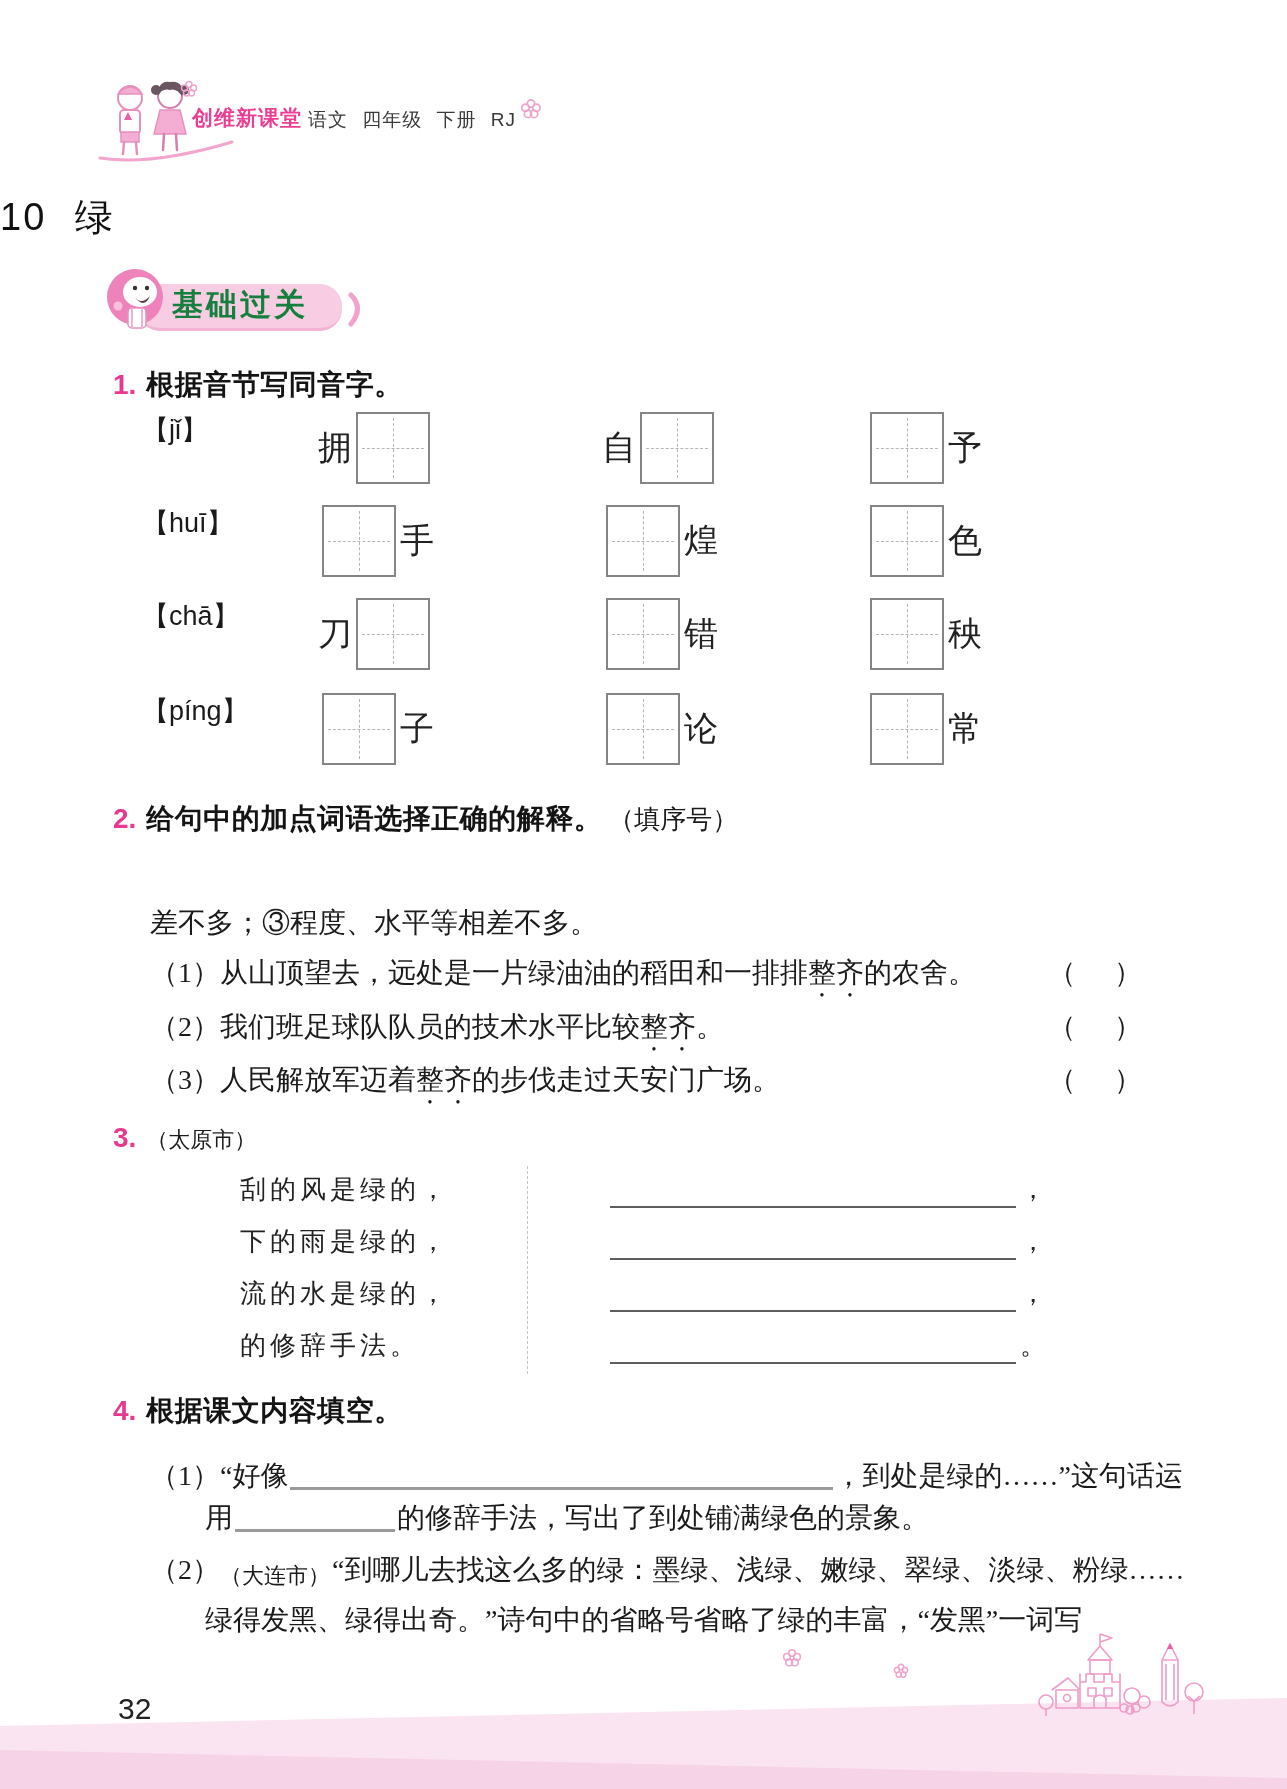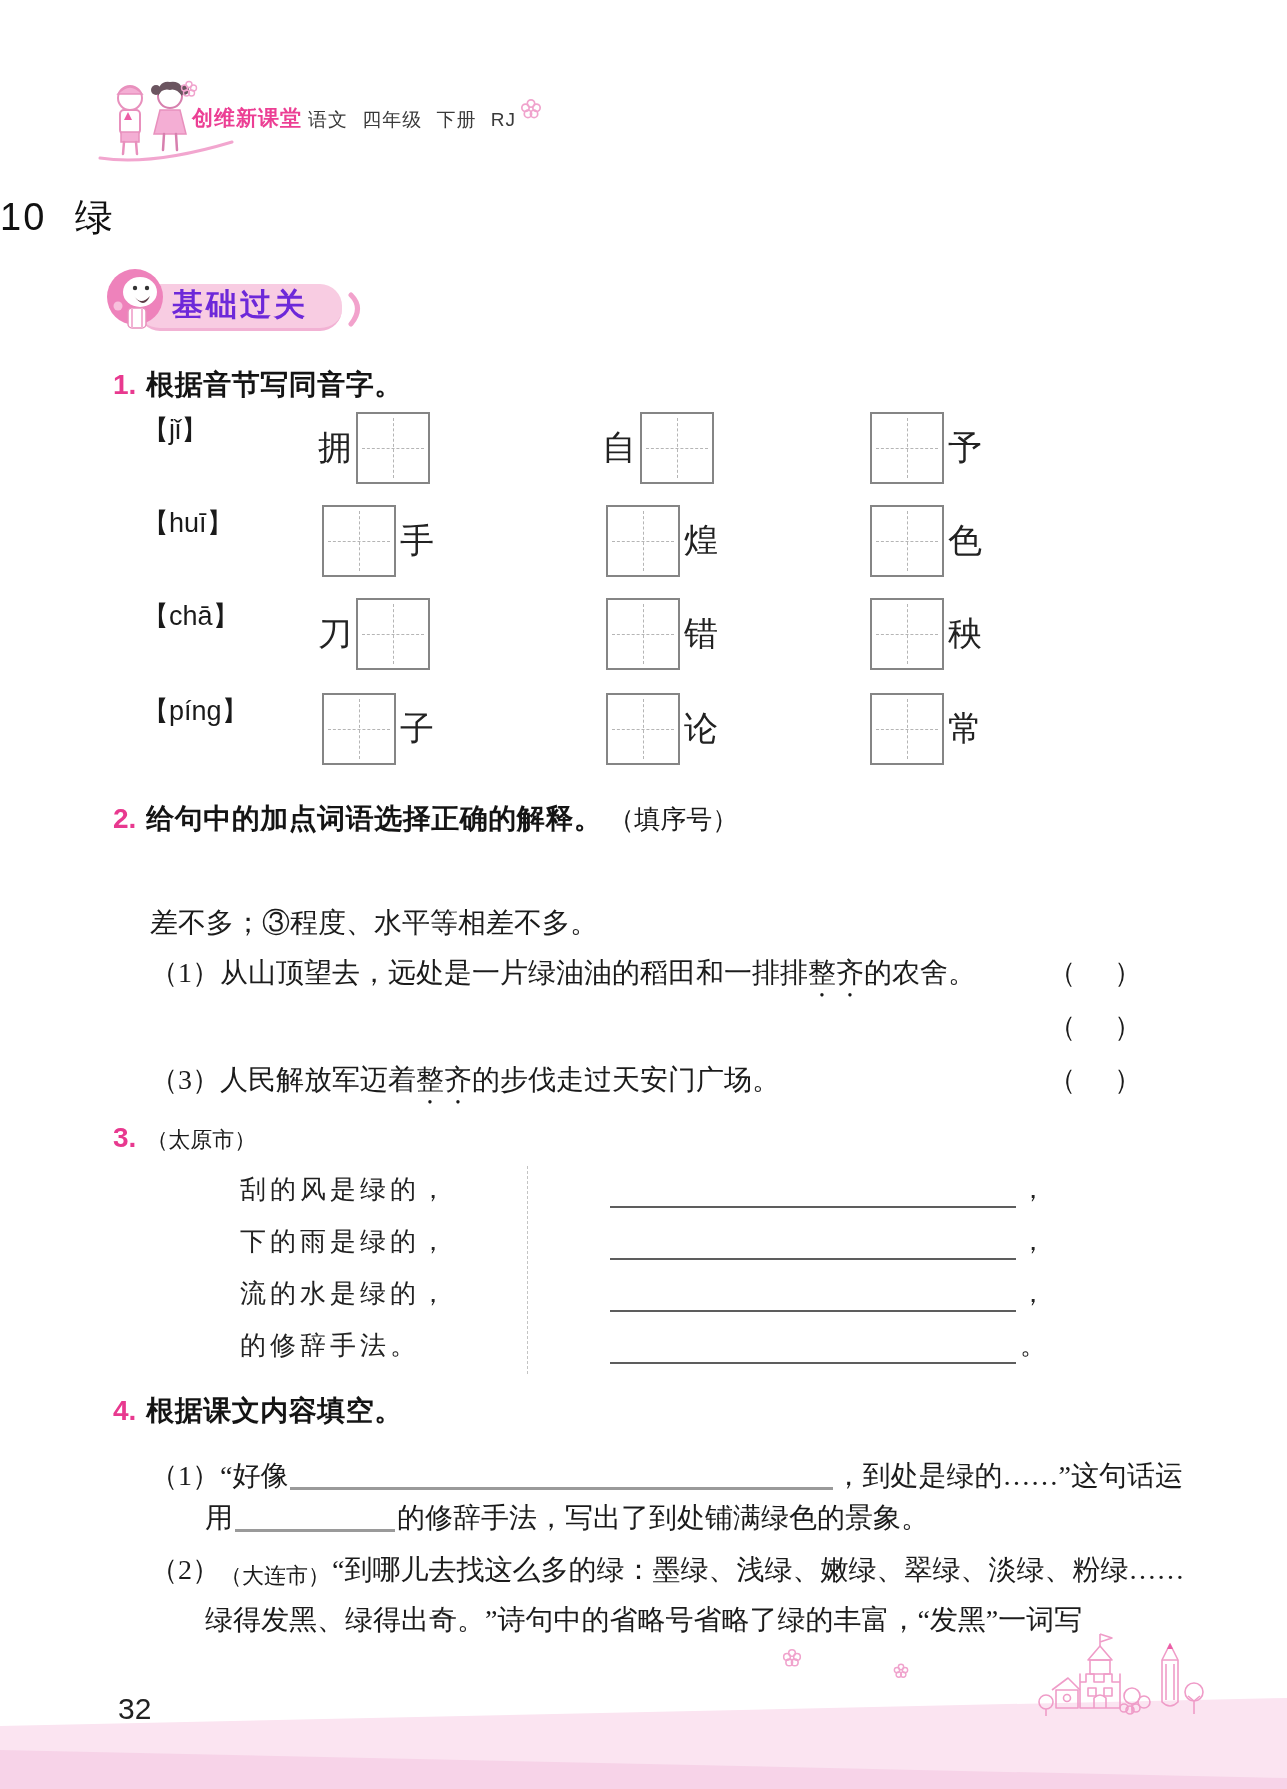--- a/index.html
+++ b/index.html
@@ -16,21 +16,21 @@
   .subject { font:19px "Liberation Sans",sans-serif; color:#3a3a3a; letter-spacing:1px; word-spacing:8px; }
 
   
   .lesson-title { left:0; right:0; top:192px; text-align:left;
     font:500 38px "Liberation Sans",sans-serif; color:#111; word-spacing:16px; letter-spacing:2px; }
 
   
   .banner-bubble { left:138px; top:284px; width:204px; height:44px; background:#f8cce2;
     border-radius:22px; border-bottom:3px solid #f2b2d4; }
   .banner-text { left:172px; top:284px; height:56px; line-height:46px;
-    font:700 31px "Liberation Sans",sans-serif; color:#6d28d9; letter-spacing:3px;text-align:center; }
+    font:700 31px "Liberation Sans",sans-serif; color:#15803d; letter-spacing:3px;text-align:center; }
 
   
   .qline { display:flex; align-items:baseline; white-space:nowrap; }
   .qnum { font:700 28px "Liberation Sans",sans-serif; color:#e8398f; margin-right:10px; }
   .qtitle { font:700 28px "Liberation Sans",sans-serif; color:#141414; letter-spacing:0.5px;text-align:right; }
   .qnote { font:26px "Liberation Serif",serif; color:#1b1b1b; margin-left:6px; }
   .src { font:22px "Liberation Serif",serif; color:#1b1b1b; margin-right:2px; }
 
   
   .serif28 { font:28px/38px "Liberation Serif",serif; color:#1b1b1b; white-space:nowrap; }
@@ -220,20 +220,23 @@
   <div class="abs serif28" style="left:150px; top:904px;">差不多；③程度、水平等相差不多。</div>
 
   <div class="abs serif28" style="left:150px; top:954px;">
     <span>（1）从山顶望去，远处是一片绿油油的稻田和一排排</span><span class="em-dot">整齐</span><span>的农舍。</span>
   </div>
   <div class="abs paren-pair" style="top:954px;">
     <span>（</span>
     <span>）</span>
   </div>
 
+  <div class="abs serif28" style="left:150px; top:1008px;">
+    <span>（2）我们班足球队队员的技术水平比较</span><span class="em-dot">整齐</span><span>。</span>
+  </div>
   <div class="abs paren-pair" style="top:1008px;">
     <span>（</span>
     <span>）</span>
   </div>
 
   <div class="abs serif28" style="left:150px; top:1061px;">
     <span>（3）人民解放军迈着</span><span class="em-dot">整齐</span><span>的步伐走过天安门广场。</span>
   </div>
   <div class="abs paren-pair" style="top:1061px;">
     <span>（</span>

